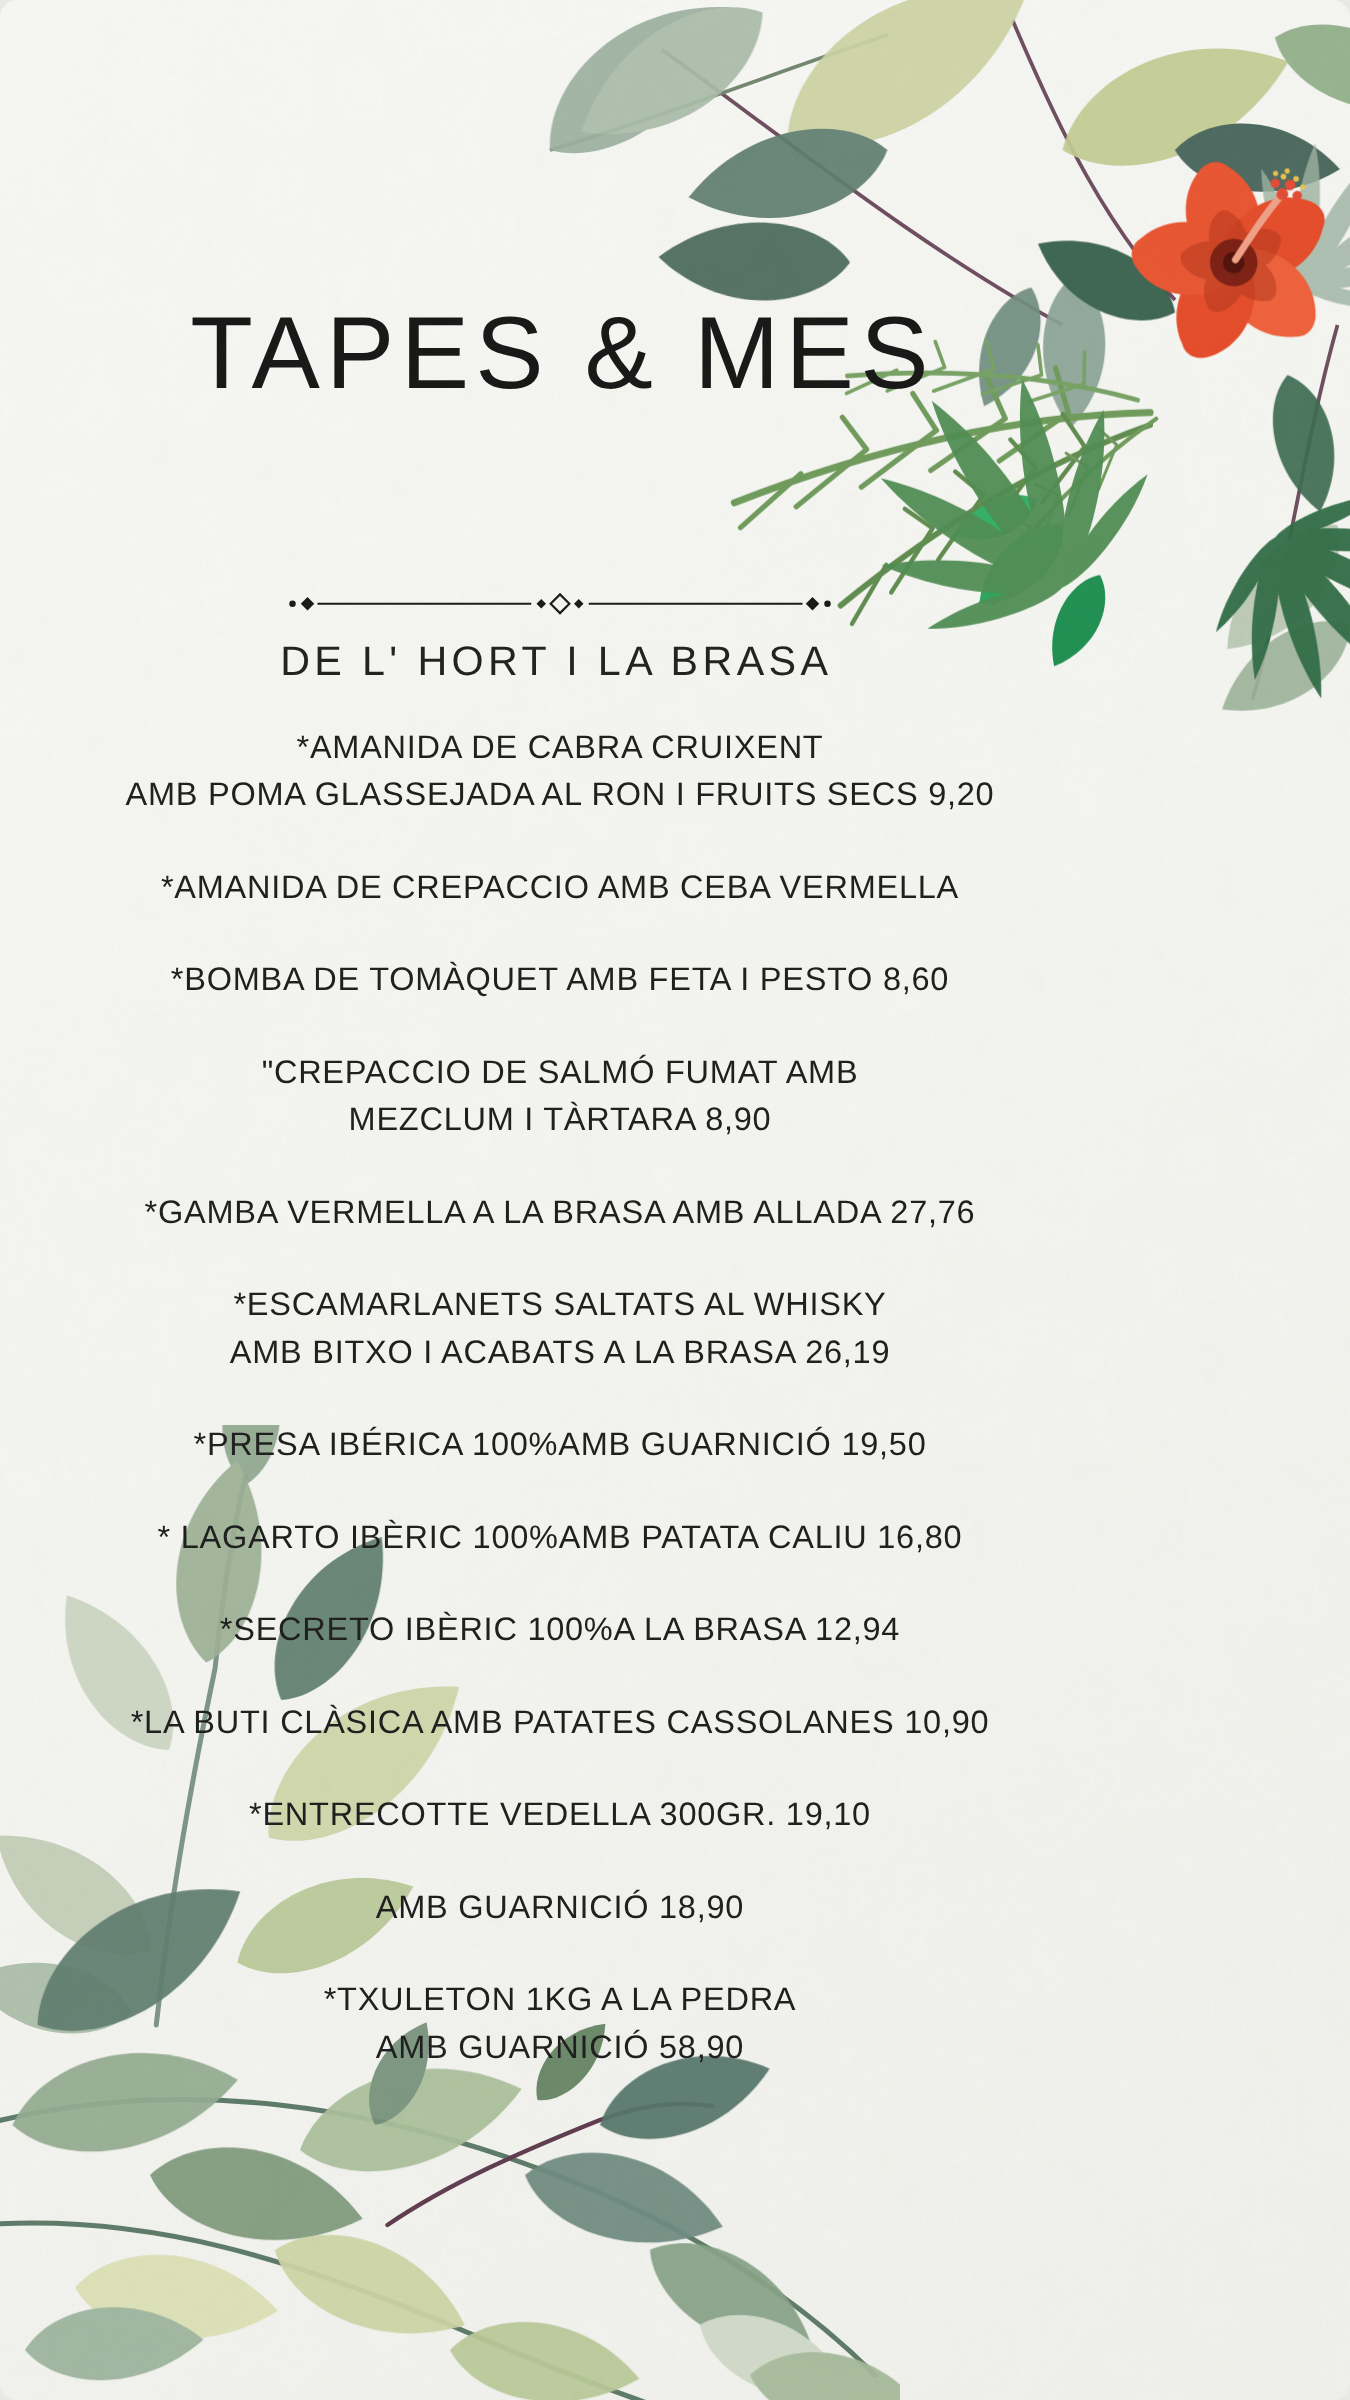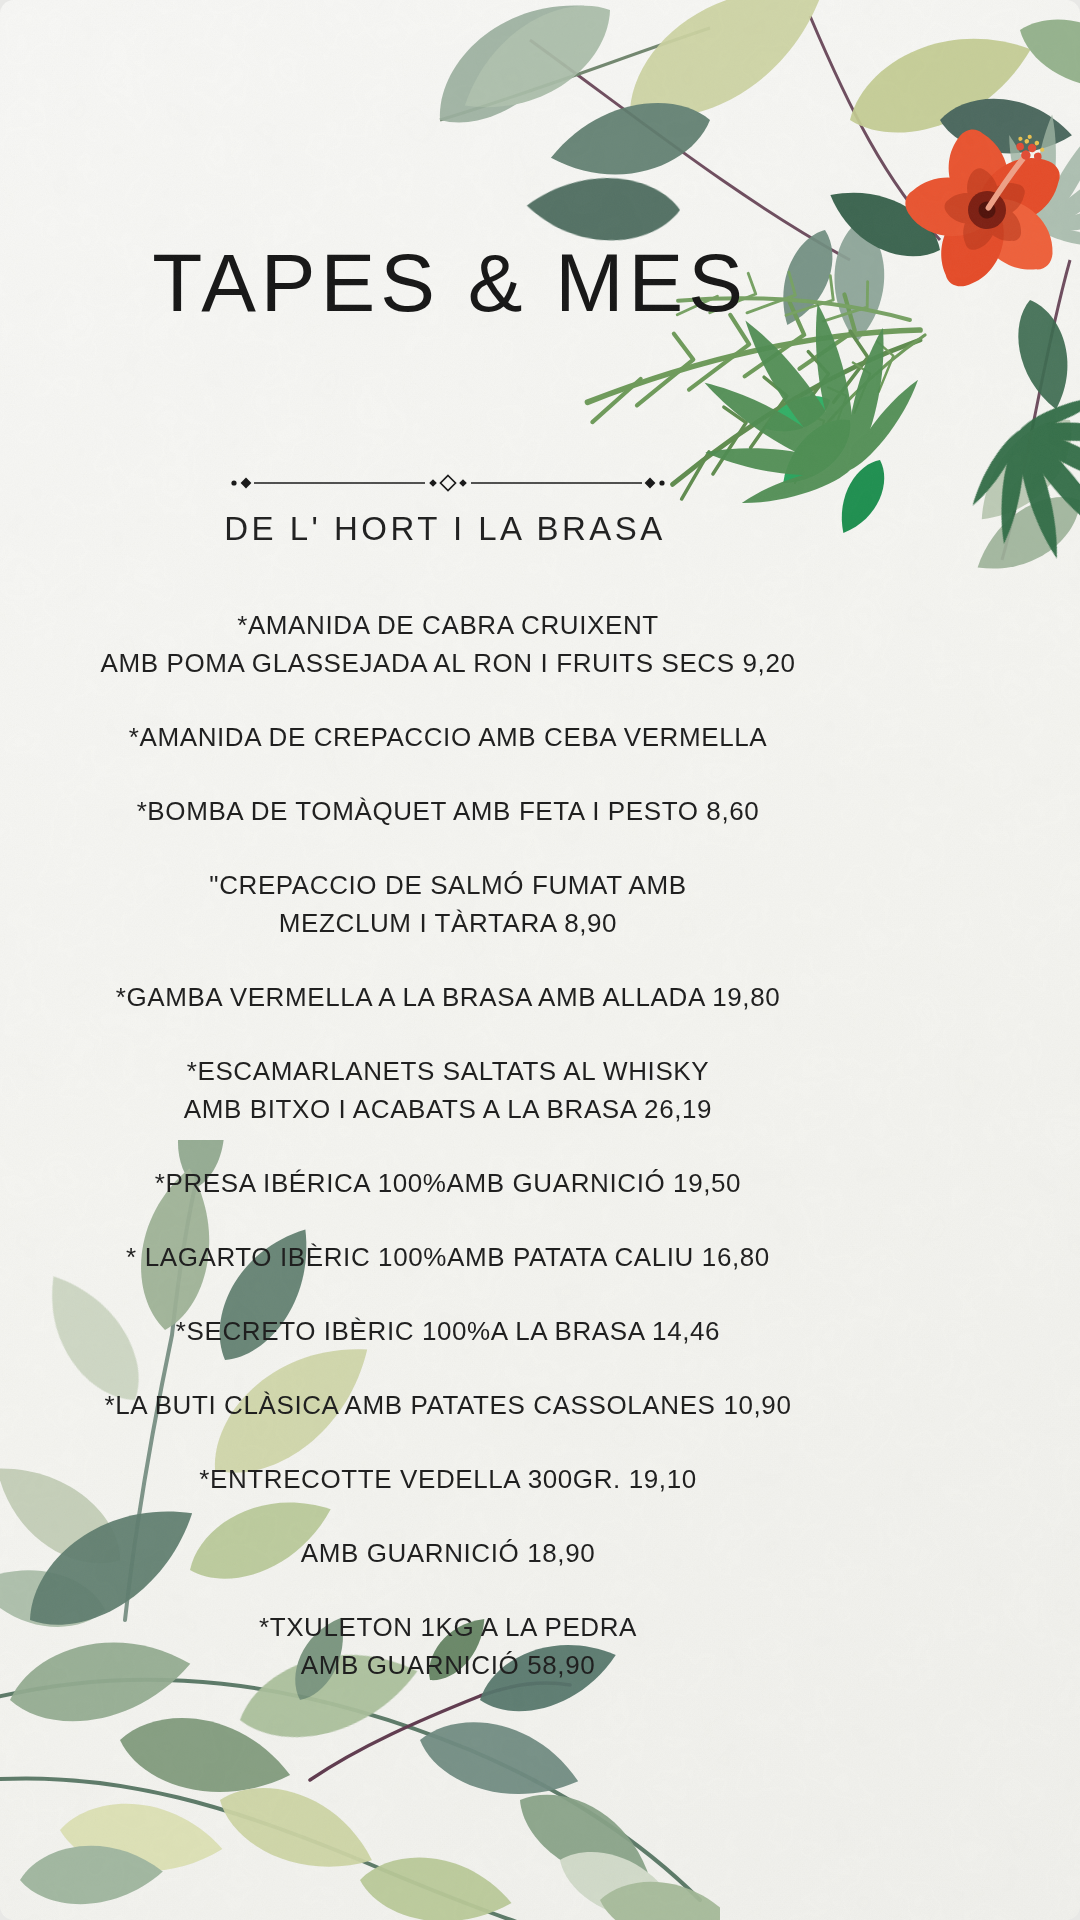--- a/index.html
+++ b/index.html
@@ -16,21 +16,21 @@
   .title{
     position:absolute;top:236px;left:0;width:900px;text-align:center;
     font-size:82px;font-weight:400;letter-spacing:5px;color:#141414;white-space:nowrap;
   }
   .divider{position:absolute;top:474px;left:230px;}
   .section-heading{
     position:absolute;top:510px;left:0;width:890px;text-align:center;
     font-size:33px;letter-spacing:3.5px;color:#1e1e1e;white-space:nowrap;
   }
   .menu-list{position:absolute;top:578px;left:92px;width:712px;text-align:center;}
-  .menu-item{margin-bottom:36px;margin-top:28px;}
+  .menu-item{margin-bottom:36px;}
   .item-line{font-size:26px;line-height:38px;letter-spacing:.6px;color:#1b1b1b;white-space:nowrap;}
 </style>
 </head>
 <body>
 
 <div class="page">
 
   <svg class="decor decor-tr" width="700" height="580" viewBox="0 0 700 580">
     <defs>
       <path id="leaf" d="M0,0 C16,-26 64,-36 102,-6 C66,26 18,22 0,0 Z"></path>
@@ -191,34 +191,34 @@
           <div class="item-line">*AMANIDA DE CREPACCIO AMB CEBA VERMELLA</div>
         </div>
         <div class="menu-item">
           <div class="item-line">*BOMBA DE TOMÀQUET AMB FETA I PESTO<span class="item-price"> 8,60</span></div>
         </div>
         <div class="menu-item">
           <div class="item-line">"CREPACCIO DE SALMÓ FUMAT AMB</div>
           <div class="item-line">MEZCLUM I TÀRTARA<span class="item-price"> 8,90</span></div>
         </div>
         <div class="menu-item">
-          <div class="item-line">*GAMBA VERMELLA A LA BRASA AMB ALLADA<span class="item-price"> 19,80</span></div>
+          <div class="item-line">*GAMBA VERMELLA A LA BRASA AMB ALLADA<span class="item-price"> 27,76</span></div>
         </div>
         <div class="menu-item">
           <div class="item-line">*ESCAMARLANETS SALTATS AL WHISKY</div>
           <div class="item-line">AMB BITXO I ACABATS A LA BRASA<span class="item-price"> 26,19</span></div>
         </div>
         <div class="menu-item">
           <div class="item-line">*PRESA IBÉRICA 100%AMB GUARNICIÓ<span class="item-price"> 19,50</span></div>
         </div>
         <div class="menu-item">
           <div class="item-line">* LAGARTO IBÈRIC 100%AMB PATATA CALIU<span class="item-price"> 16,80</span></div>
         </div>
         <div class="menu-item">
-          <div class="item-line">*SECRETO IBÈRIC 100%A LA BRASA<span class="item-price"> 14,46</span></div>
+          <div class="item-line">*SECRETO IBÈRIC 100%A LA BRASA<span class="item-price"> 12,94</span></div>
         </div>
         <div class="menu-item">
           <div class="item-line">*LA BUTI CLÀSICA AMB PATATES CASSOLANES<span class="item-price"> 10,90</span></div>
         </div>
         <div class="menu-item">
           <div class="item-line">*ENTRECOTTE VEDELLA 300GR.<span class="item-price"> 19,10</span></div>
         </div>
         <div class="menu-item">
           <div class="item-line">AMB GUARNICIÓ<span class="item-price"> 18,90</span></div>
         </div>

